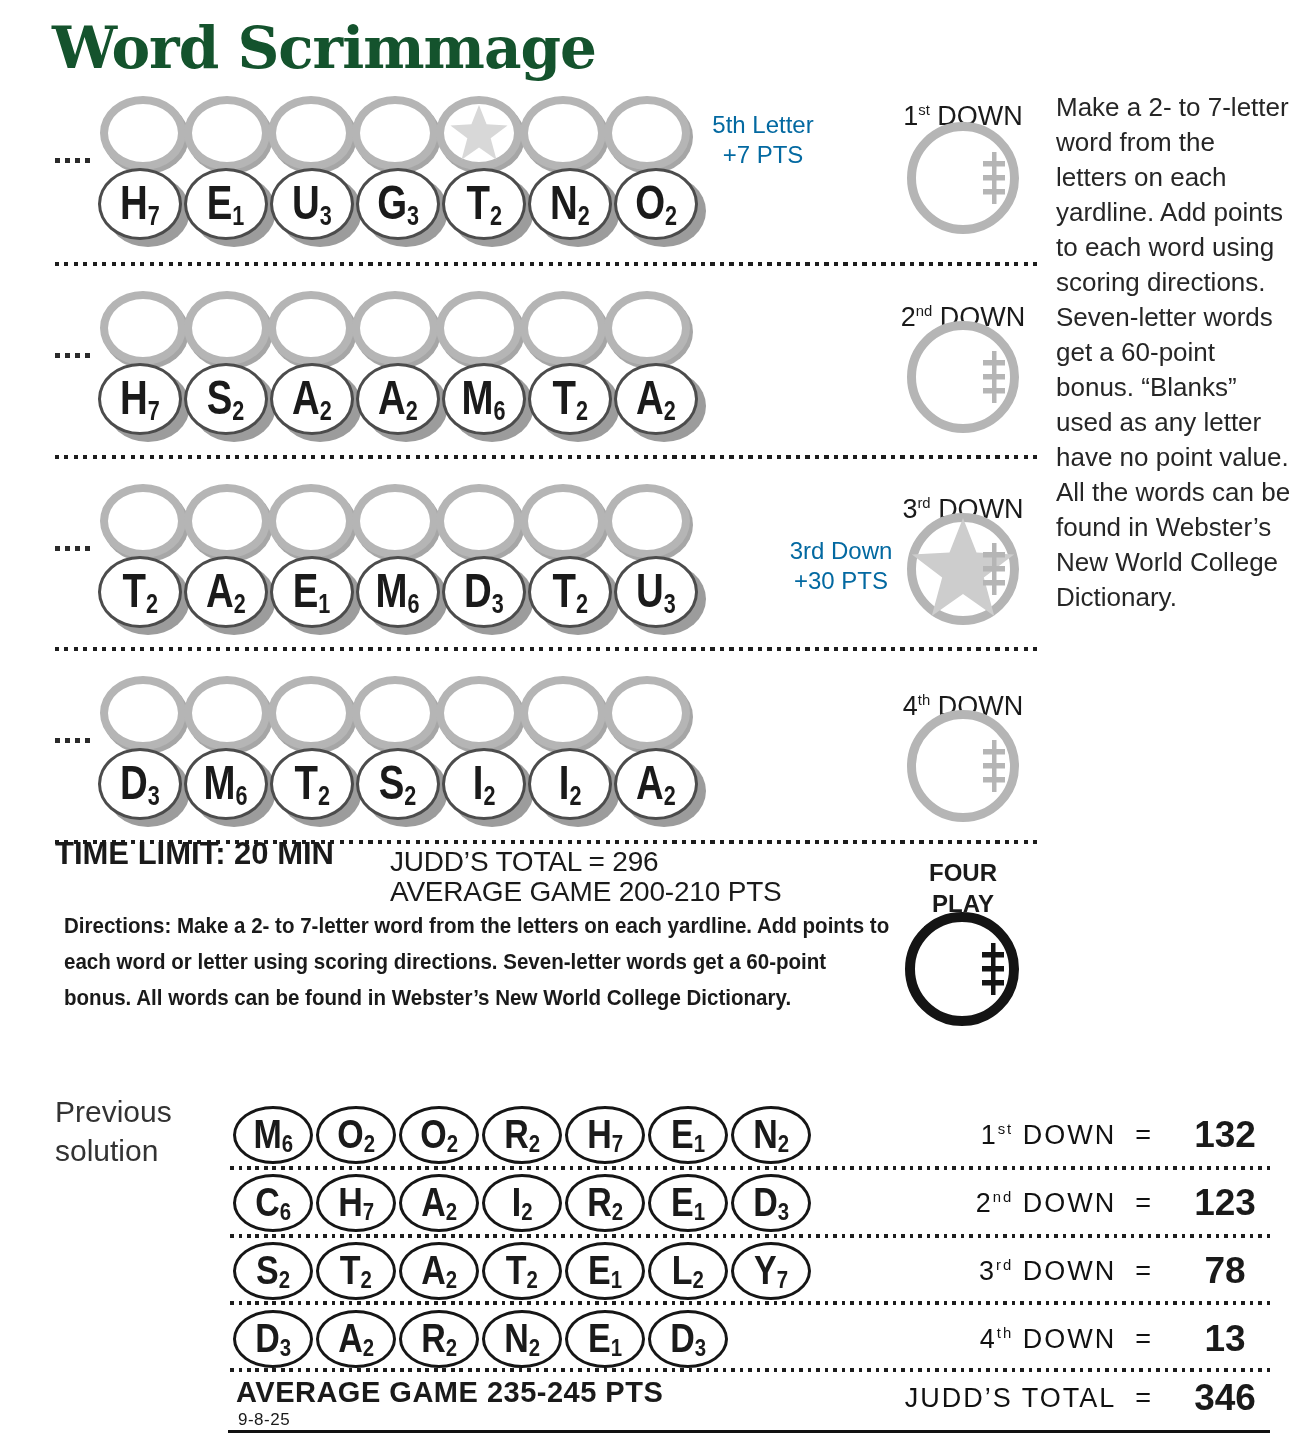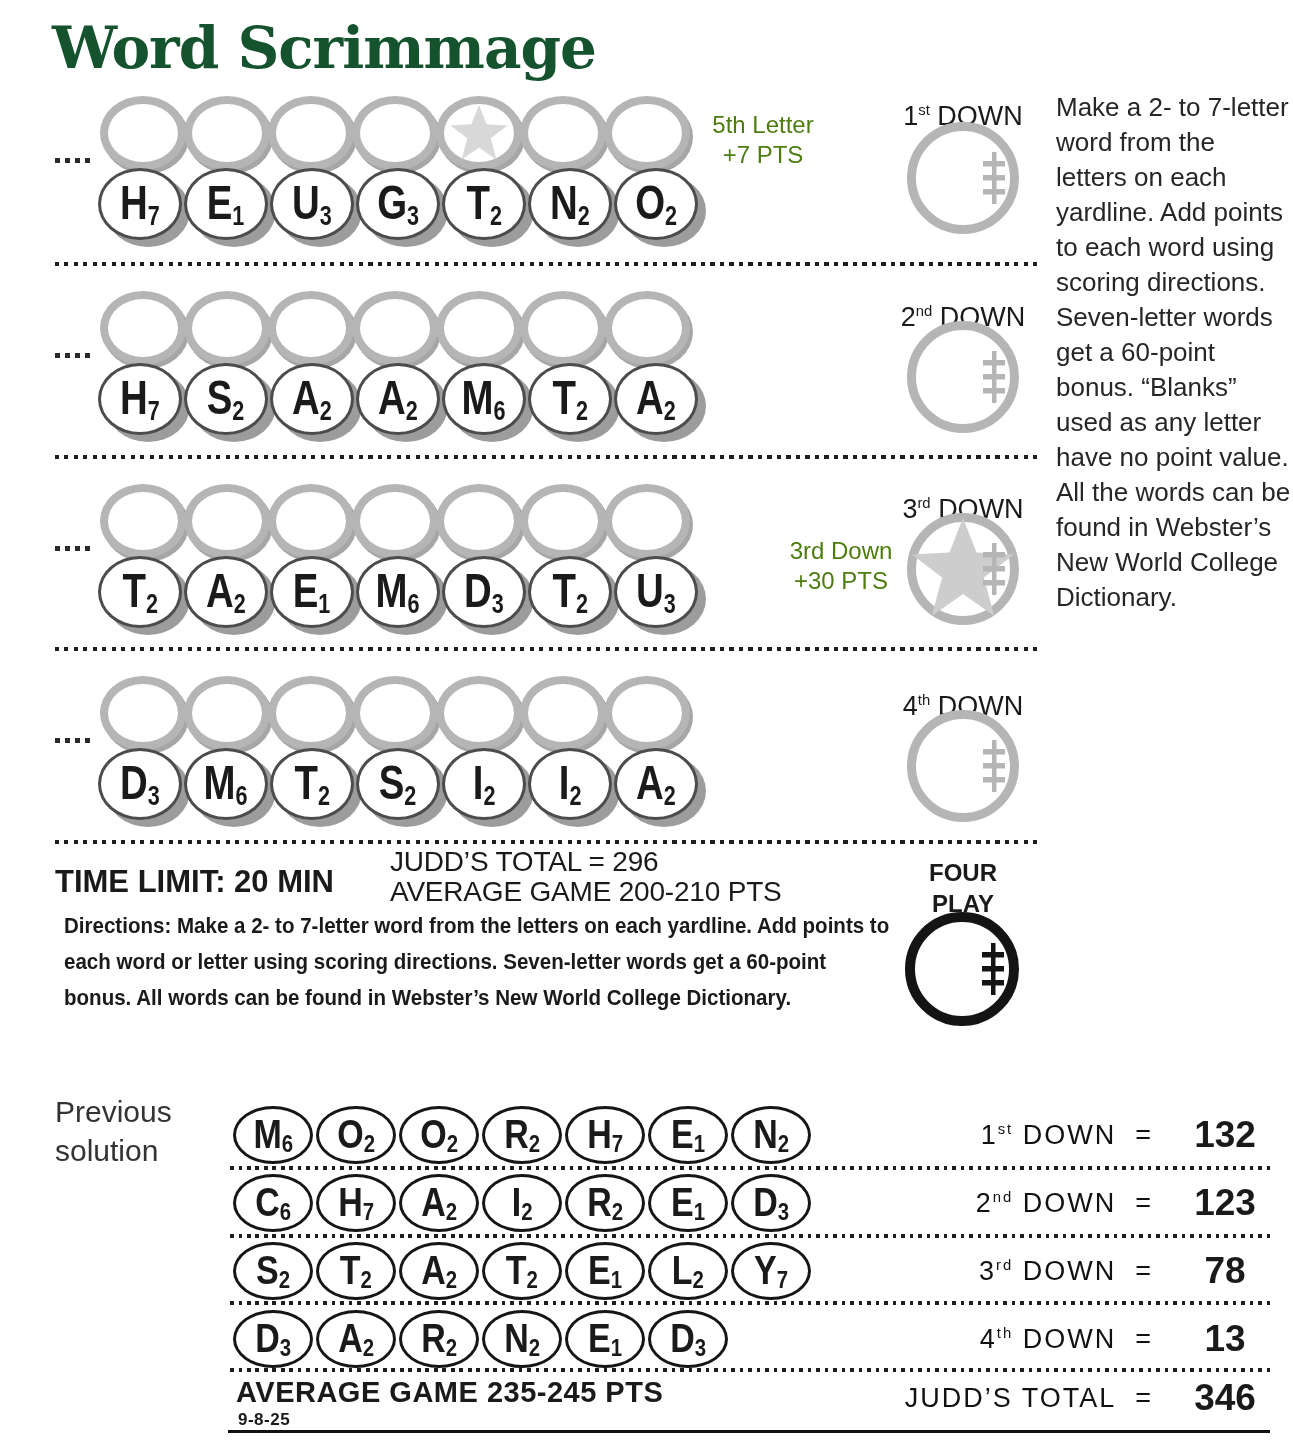--- a/index.html
+++ b/index.html
@@ -31,24 +31,24 @@
   .lcp{font-size:27px;font-weight:bold;line-height:1;margin-top:24px}
 
   
   .dhead{position:absolute;left:898px;width:130px;text-align:center;font-weight:normal;font-size:27px}
   .dcircle{position:absolute;left:907px;width:94px;height:94px;border:9px solid #b5b5b5;
            border-radius:50%;background:#fff}
   .laces{position:absolute;right:5px;top:50%;transform:translateY(-50%);z-index:2}
   .laces-gray rect{fill:#b5b5b5}
   .laces-black rect{fill:#141414}
   .bigstar{position:absolute;left:-6px;top:-4px;z-index:1}
-  .bonus{position:absolute;font-size:24px;line-height:30px;text-align:center;color:#4d7c0f}
-
-  
-  #timelimit{left:55px;top:864px;font-size:31px;font-weight:bold}
+  .bonus{position:absolute;font-size:24px;line-height:30px;text-align:center;color:#0369a1}
+
+  
+  #timelimit{left:55px;top:836px;font-size:31px;font-weight:bold}
   #judds{left:390px;top:846px;font-size:28px;letter-spacing:-.2px}
   #avg{left:390px;top:876px;font-size:28px;letter-spacing:-.2px}
   #directions{left:64px;top:908px;width:868px;font-size:21.5px;font-weight:bold;line-height:36px;
               transform:scaleX(.955);transform-origin:left top}
   #fplabel{left:898px;top:857px;width:130px;text-align:center;font-weight:bold;font-size:24px;line-height:31px}
   #fpcircle{position:absolute;left:905px;top:912px;width:94px;height:94px;border:10px solid #141414;
             border-radius:50%;background:#fff}
 
   
   #rightcol{left:1056px;top:90px;width:236px;font-size:26px;line-height:35px;color:#262626}
@@ -59,21 +59,21 @@
   .pov{width:74px;height:52px;border:3px solid #161616;border-radius:50%;margin-right:3px;
        background:#fff;display:flex;align-items:center;justify-content:center}
   .pin{display:flex;align-items:flex-start;transform:scaleX(.85)}
   .pch{font-size:40px;font-weight:bold;line-height:1}
   .pcp{font-size:24px;font-weight:bold;line-height:1;margin-top:18px}
   .pscore{position:absolute;right:28px;height:58px;display:flex;align-items:center}
   .pslab{font-size:27px;letter-spacing:2px;color:#111}
   .psnum{font-size:37px;font-weight:bold;margin-left:32px;min-width:80px;text-align:center}
   #prevavg{left:236px;top:1376px;font-size:29px;font-weight:bold;letter-spacing:.5px}
   #prevtotal{position:absolute;right:28px;top:1376px;display:flex;align-items:center;height:44px}
-  #prevdate{left:238px;top:1410px;font-size:17px;font-weight:bold;letter-spacing:.5px}
+  #prevdate{left:238px;top:1410px;font-size:17px;font-weight:normal;letter-spacing:.5px}
   #bottomline{left:228px;top:1430px;width:1042px;height:3px;background:#111}
 </style>
 </head>
 <body>
 
 <div id="title" class="abs">Word Scrimmage</div>
 
 <div id="main-area">
     <div class="yrow" style="top: 96px;">
       <div class="ldots"></div>

